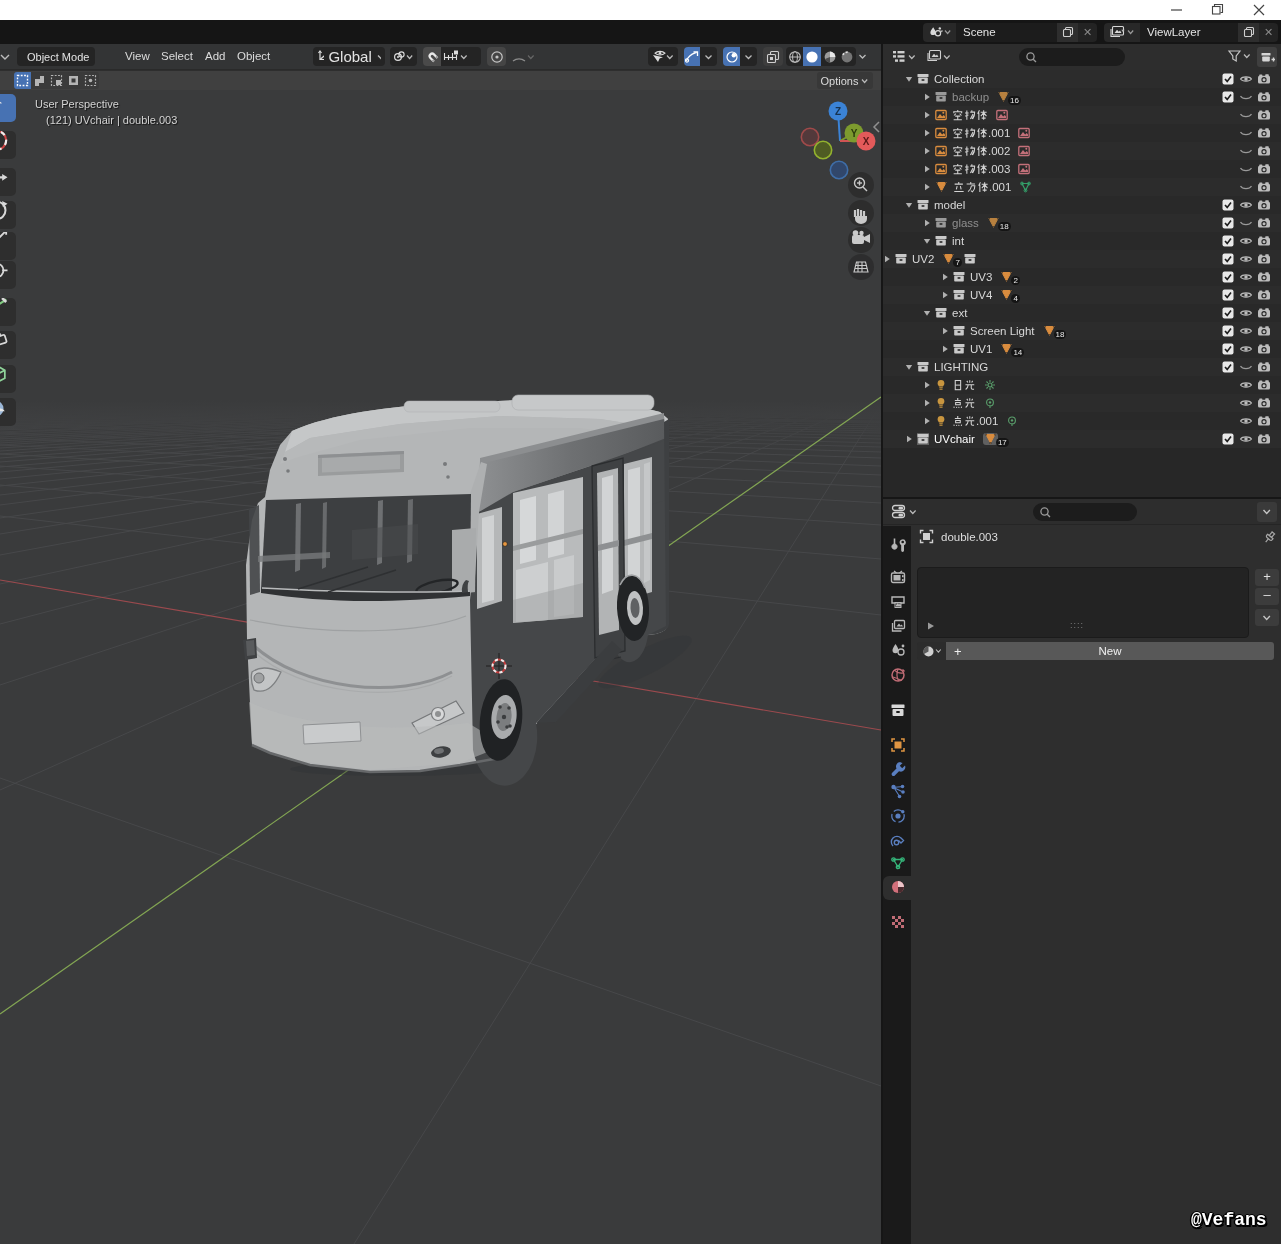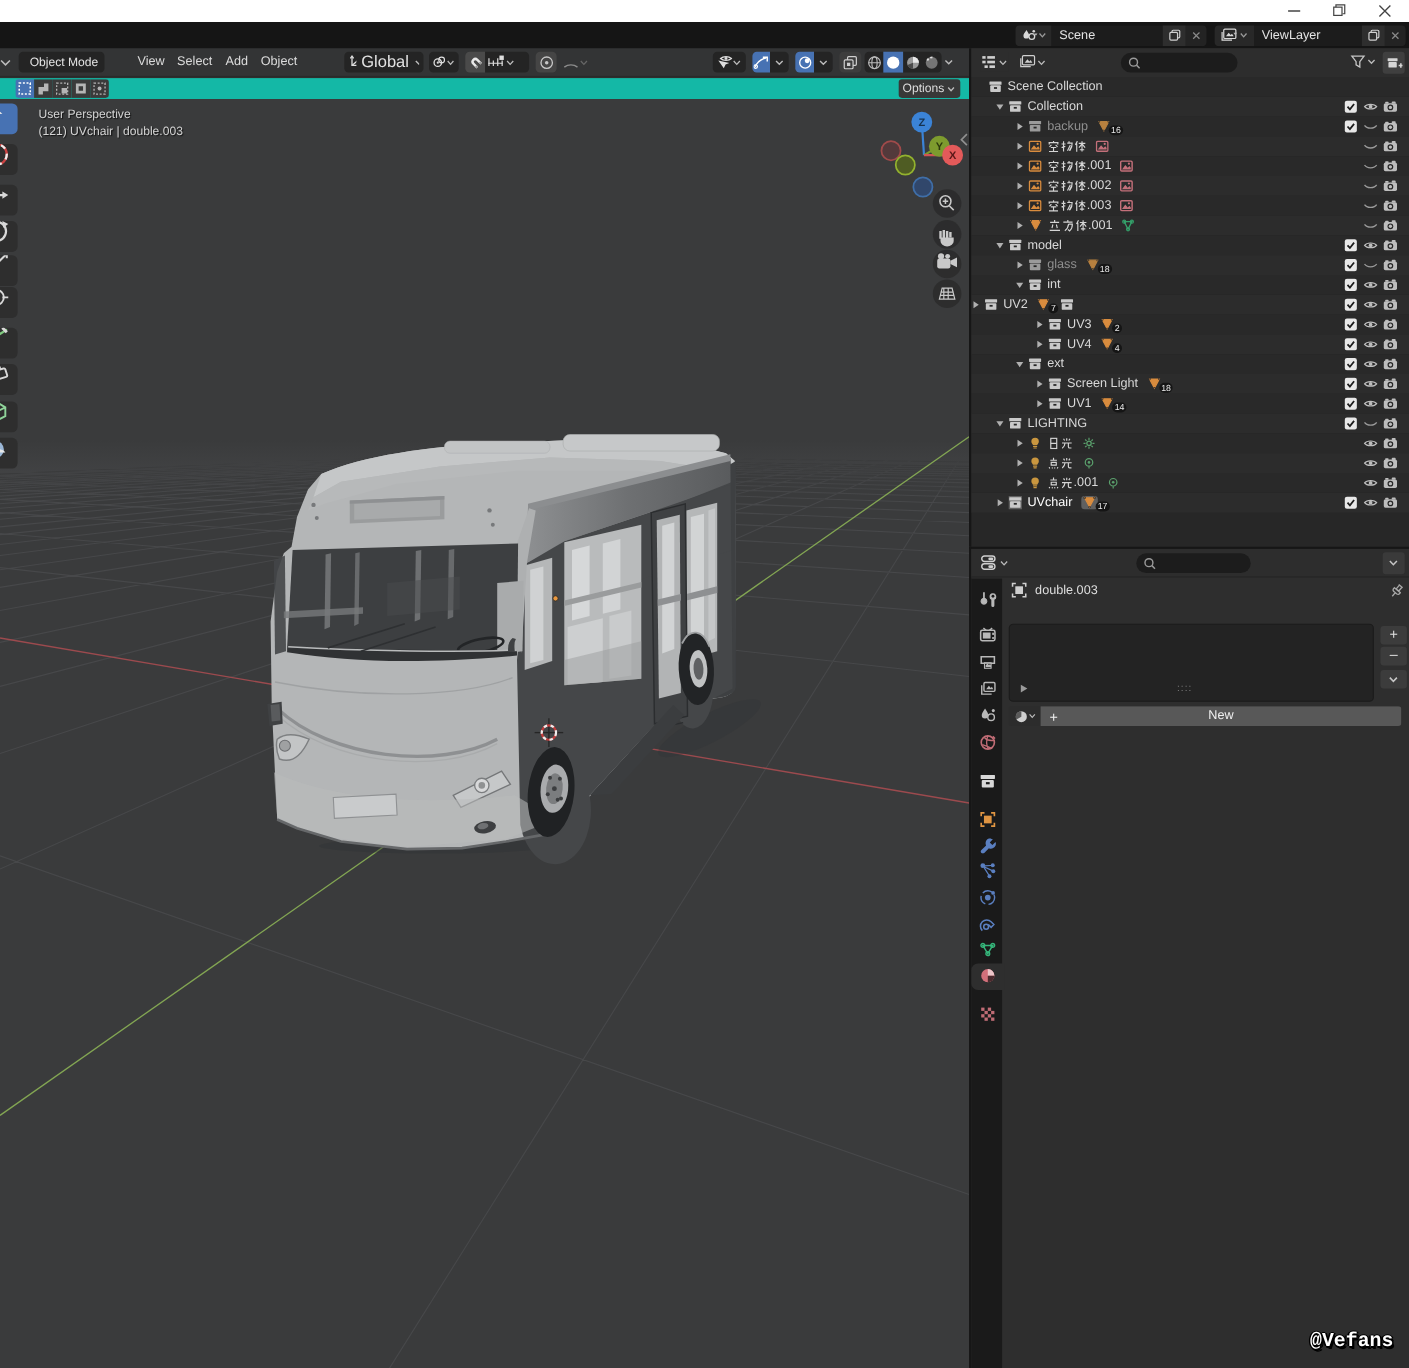--- a/index.html
+++ b/index.html
@@ -219,21 +219,21 @@
         <svg width="14" height="14">
           <circle cx="7" cy="7" r="5.4" fill="#757575"></circle>
           <path d="M3 5 A5 5 0 0 1 9 2.4" fill="none" stroke="#e0e0e0" stroke-width="1.6" stroke-dasharray="2 1.6"></path>
         </svg>
       </div>
  </div>
  <svg class="abs" style="left:858px;top:8px" width="10" height="10">
       <path d="M1.5 3 l3 3 l3 -3" fill="none" stroke="#bbb" stroke-width="1.3"></path>
     </svg>
 </div>
-<div class="abs" style="left:0;top:71px;width:881px;height:19px;background:#14b8a6">
+<div class="abs" style="left:0;top:71px;width:881px;height:19px;background:#404040">
  <div class="abs" style="left:14px;top:1px;height:17px;display:flex;border-radius:3px;overflow:hidden">
   <div style="width:17px;background:#4772b3;display:flex;align-items:center;justify-content:center">
         <svg width="13" height="13">
           <rect x="1.5" y="1.5" width="10" height="10" fill="none" stroke="#fff" stroke-width="1.4" stroke-dasharray="1.8 1.5"></rect>
         </svg>
       </div>
   <div style="width:17px;background:#3a3a3a;display:flex;align-items:center;justify-content:center">
         <svg width="13" height="13">
           <path d="M2 5 h5 v-3 h4 v7 h-5 v3 h-4 Z" fill="#b5b5b5"></path>
         </svg>
@@ -397,21 +397,21 @@
 </g>
 
 <g>
  <line x1="499" y1="653" x2="499" y2="679" stroke="#262626" stroke-width="1.2"></line>
  <line x1="486" y1="666" x2="512" y2="666" stroke="#262626" stroke-width="1.2"></line>
  <circle cx="499" cy="666" r="6.5" fill="none" stroke="#c43c3c" stroke-width="2"></circle>
  <circle cx="499" cy="666" r="6.5" fill="none" stroke="#ededed" stroke-width="2" stroke-dasharray="3.2 3.2"></circle>
 </g>
 </svg>
 <div class="abs" style="left:35px;top:98px;color:#d4d4d4;font-size:11px;text-shadow:1px 1px 1px rgba(0,0,0,0.7)">User Perspective</div>
-<div class="abs" style="left:35px;top:114px;color:#d4d4d4;font-size:11px;text-shadow:1px 1px 1px rgba(0,0,0,0.7)">(121) UVchair | double.003</div>
+<div class="abs" style="left:46px;top:114px;color:#d4d4d4;font-size:11px;text-shadow:1px 1px 1px rgba(0,0,0,0.7)">(121) UVchair | double.003</div>
 <div class="abs" style="left:-13px;top:94px;width:29px;height:28px;background:#4772b3;border-radius:5px"><svg width="29" height="28" viewBox="4 3 21 21">
       <path d="M6 3 L15 10 L10.5 10.5 L13 16 L10.5 17 L8.5 11.5 L6 14 Z" fill="#e8e8e8"></path>
       <rect x="2" y="2" width="9" height="9" fill="none" stroke="#f0b050" stroke-width="1.2" stroke-dasharray="2 1.6"></rect>
     </svg></div>
 <div class="abs" style="left:-13px;top:131px;width:29px;height:28px;background:#2e2e2e;border-radius:5px"><svg width="29" height="28" viewBox="4 3 21 21">
       <circle cx="11" cy="10" r="7" fill="none" stroke="#cc4444" stroke-width="1.6"></circle>
       <circle cx="11" cy="10" r="7" fill="none" stroke="#eee" stroke-width="1.6" stroke-dasharray="3.6 3.6"></circle>
       <line x1="11" y1="4" x2="11" y2="16" stroke="#ddd" stroke-width="1"></line>
     </svg></div>
 <div class="abs" style="left:-13px;top:168px;width:29px;height:28px;background:#2e2e2e;border-radius:5px"><svg width="29" height="28" viewBox="4 3 21 21">
@@ -525,35 +525,20 @@
   </div>
   <div class="abs" style="left:374px;top:3px;width:20px;height:20px;background:#3f3f3f;border-radius:3px;display:flex;align-items:center;justify-content:center">
    <svg width="15" height="15">
           <rect x="1.5" y="3" width="9" height="2.6" rx="0.5" fill="#d5d5d5"></rect>
           <rect x="2.2" y="6.4" width="7.6" height="5" rx="0.8" fill="#d5d5d5"></rect>
           <path d="M11.5 9.5 h4 M13.5 7.5 v4" stroke="#d5d5d5" stroke-width="1.4"></path>
         </svg>
   </div>
  </div>
  <div style="position:relative">
-      <div class="orow" style="background:#292929;padding-left:4px">
-        <span class="disc">
-          <span style="width:10px;display:inline-block"></span>
-        </span>
-        <span class="oic">
-          <svg width="12" height="12" viewBox="0 0 12 12" style="">
-            <rect x="0.5" y="1" width="11" height="3" rx="0.5" fill="#c9c9c9"></rect>
-            <rect x="1.2" y="4.6" width="9.6" height="6" rx="0.8" fill="#c9c9c9"></rect>
-            <rect x="4.6" y="6.2" width="2.8" height="1.6" fill="#262626"></rect>
-          </svg>
-        </span>
-        <span class="olbl" style="color:#d8d8d8">Scene Collection</span>
-        <span class="oex"></span>
-        <span class="flex1"></span>
-      </div>
       <div class="orow" style="background:#2c2c2c;padding-left:22px">
         <span class="disc">
           <svg width="8" height="8" viewBox="0 0 8 8" style="margin:0 2px 0 0">
             <path d="M0.8 2 L7.2 2 L4 6.8 Z" fill="#b0b0b0"></path>
           </svg>
         </span>
         <span class="oic">
           <svg width="12" height="12" viewBox="0 0 12 12" style="">
             <rect x="0.5" y="1" width="11" height="3" rx="0.5" fill="#c9c9c9"></rect>
             <rect x="1.2" y="4.6" width="9.6" height="6" rx="0.8" fill="#c9c9c9"></rect>

